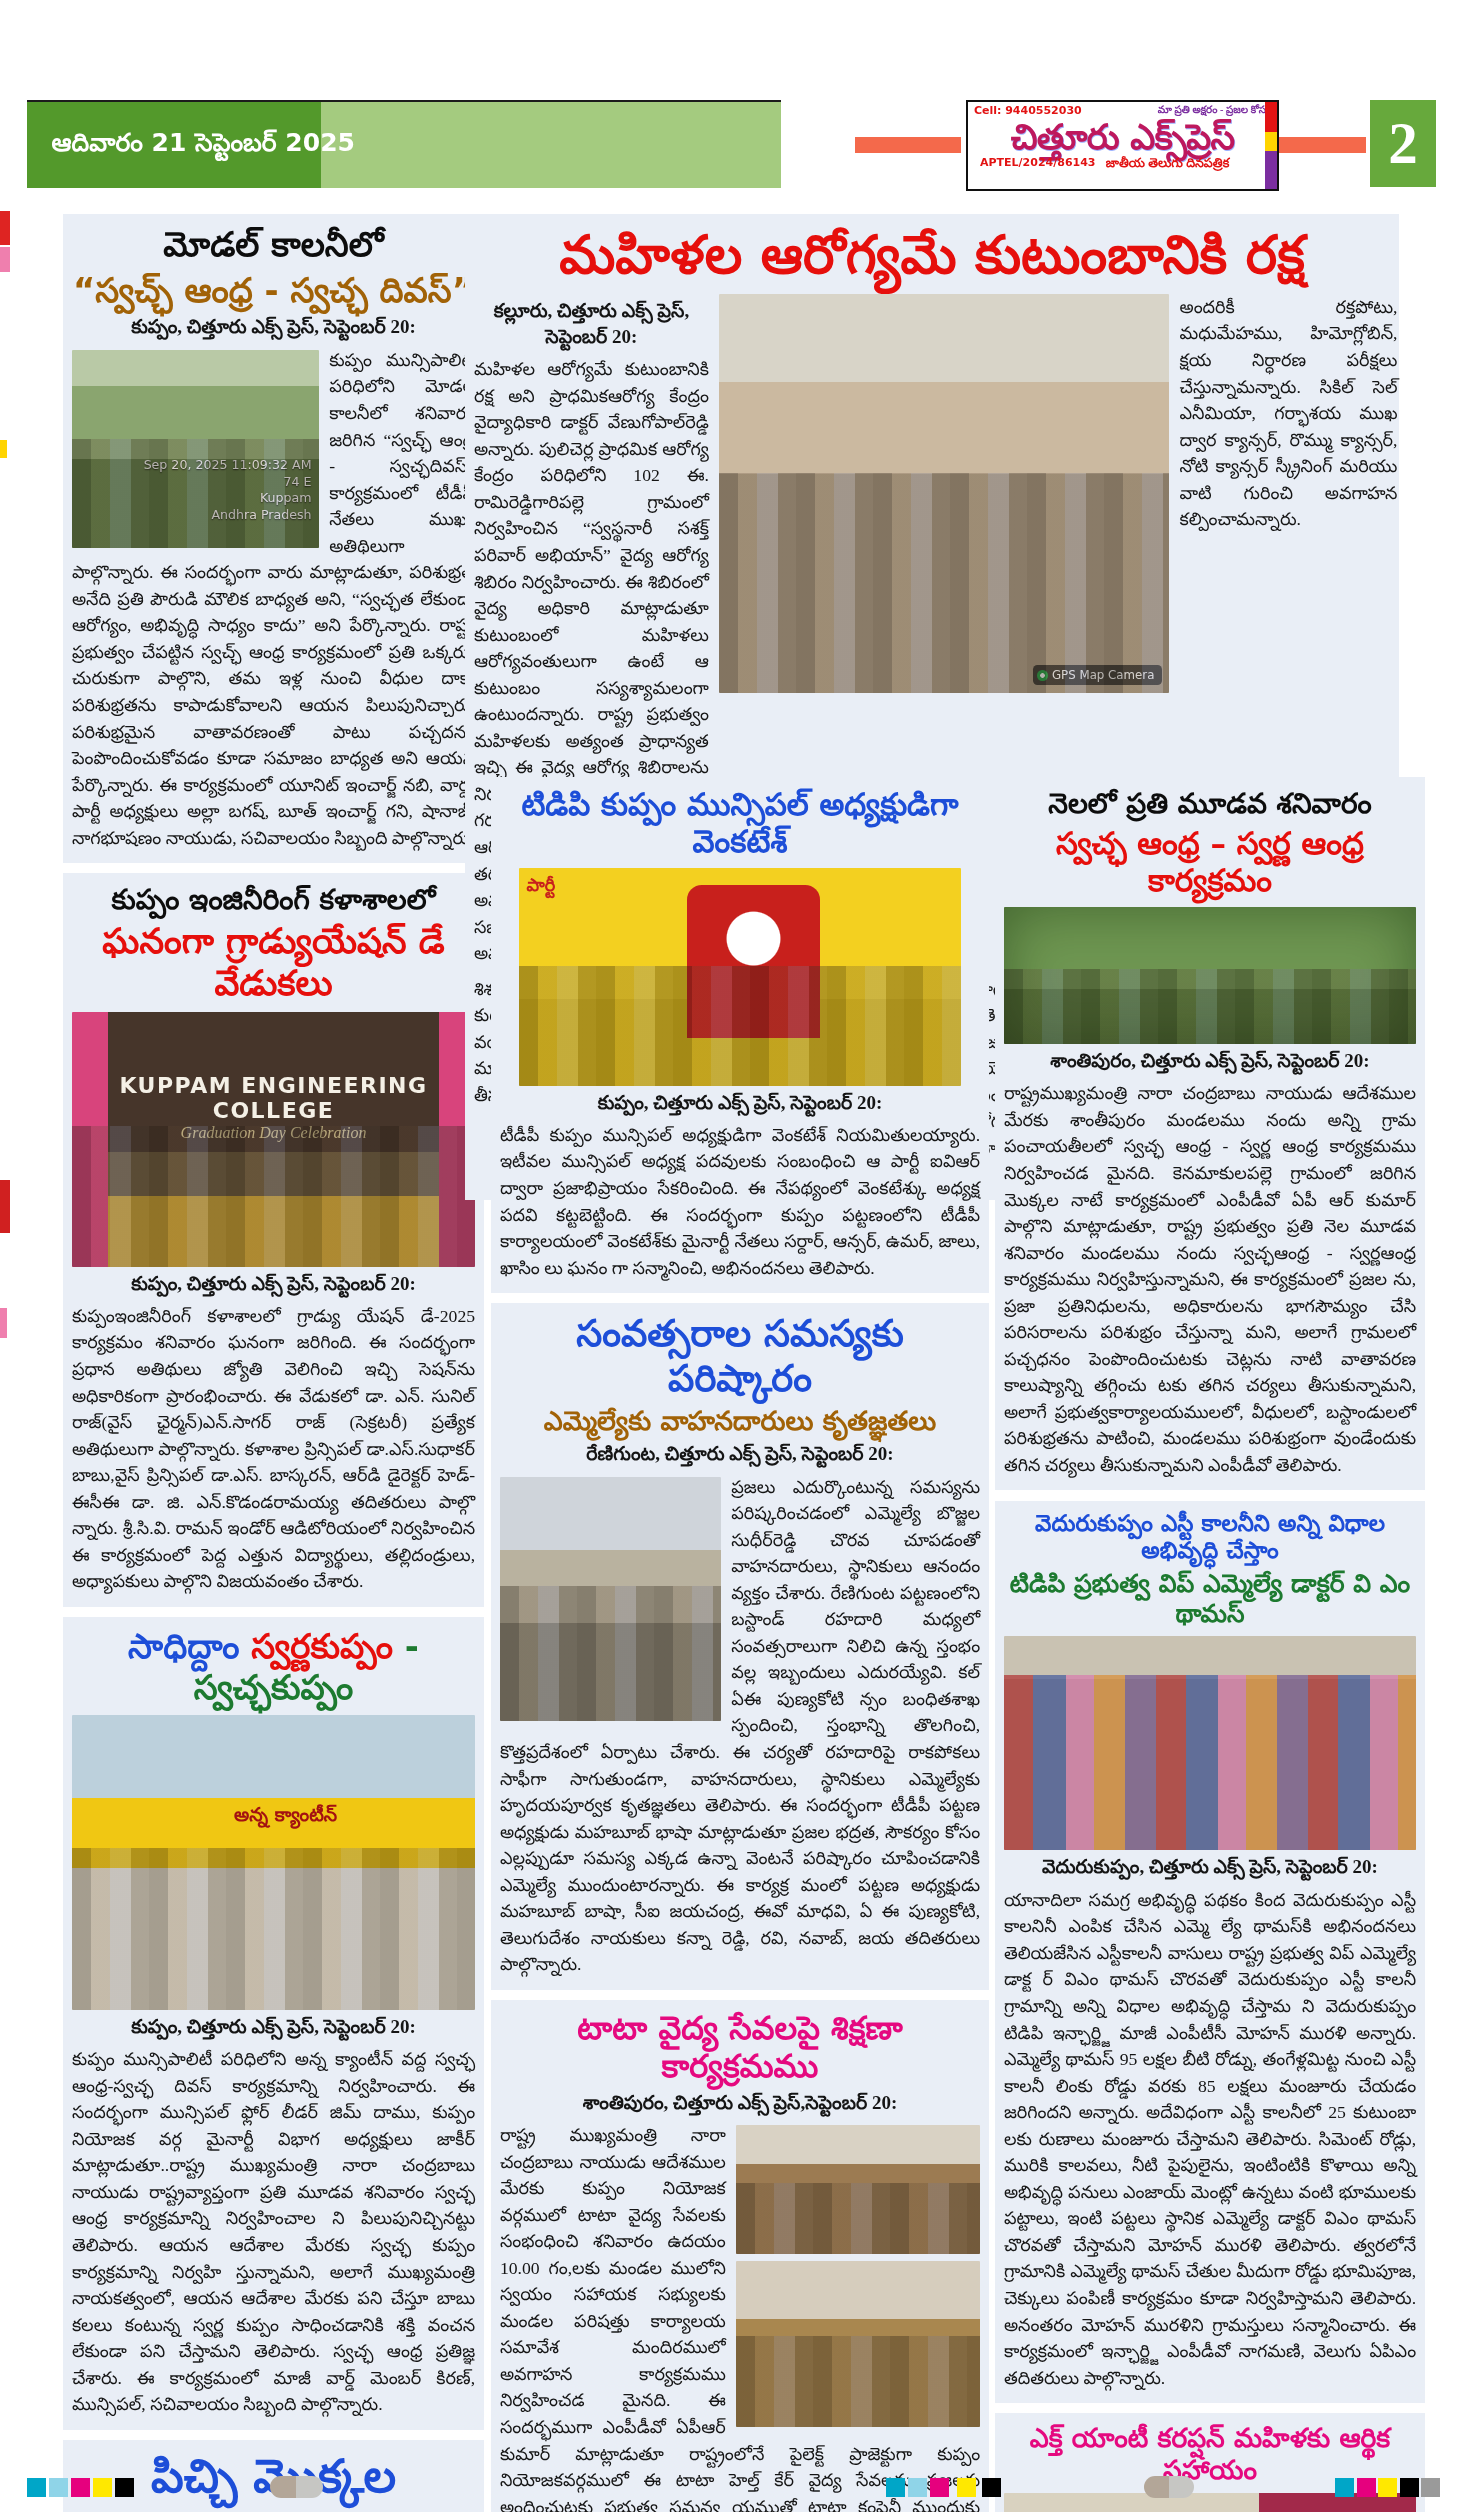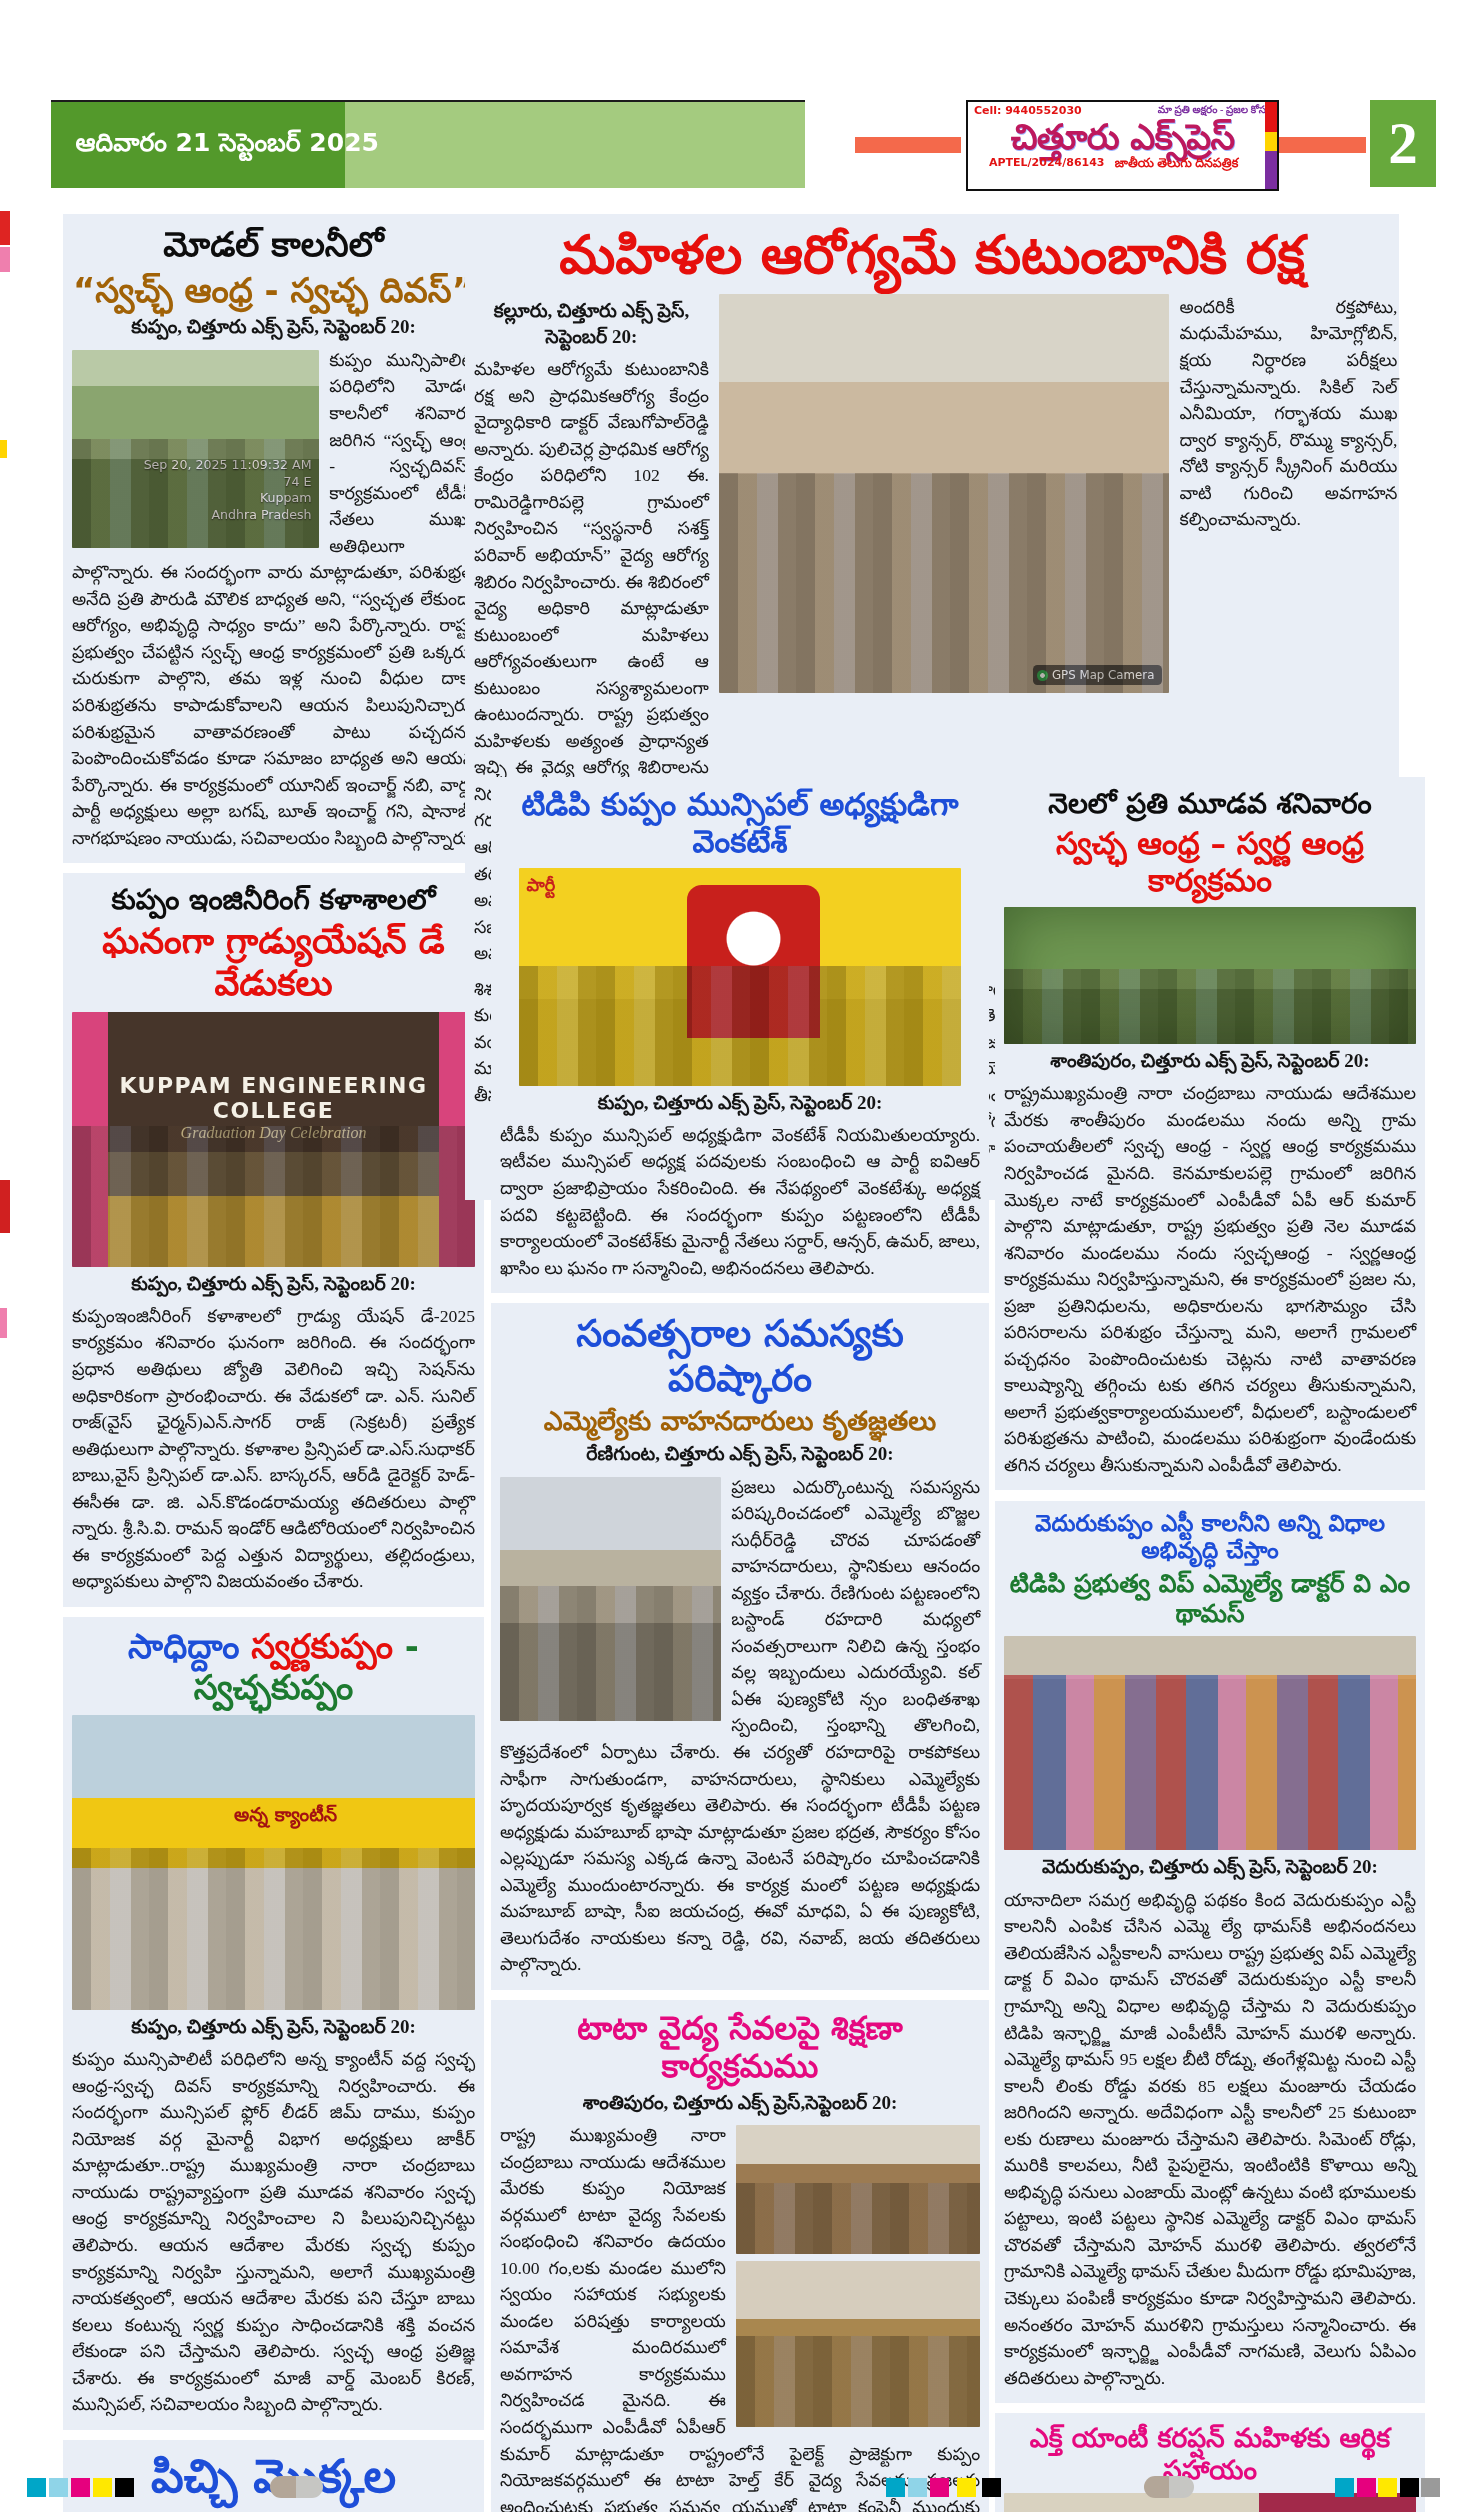--- a/index.html
+++ b/index.html
@@ -2,35 +2,35 @@
 <html style="font-size:11.8px"><head>
 <meta charset="utf-8">
 <style>
   html,body{margin:0;padding:0;}
   body{width:1465px;height:2512px;position:relative;background:#ffffff;
        font-family:"Liberation Serif", serif;color:#151515;}
   .abs{position:absolute;}
   
   .header-bar{left:26.6px;top:100px;width:754px;height:86px;
     background:linear-gradient(90deg,#53992b 0 39%,#a4cb7f 39% 100%);
-    border-top:2.2px solid #1c1c1c;display:flex;align-items:center;margin-left:24px;}
+    border-top:2.2px solid #1c1c1c;display:flex;align-items:center;}
   .header-date{color:#fff;font-family:"DejaVu Sans",sans-serif;font-weight:bold;
     font-size:25px;padding-left:25px;}
   .dash{height:16px;background:#f4694b;top:137px;}
   .dash1{left:855px;width:106px;}
   .dash2{left:1279px;width:87px;}
   .logo-box{left:966px;top:100px;width:309px;height:87px;background:#fff;
     border:2.2px solid #101010;overflow:hidden;}
   .logo-top{display:flex;justify-content:space-between;padding:1.5px 5.9px 0 5.9px;}
   .logo-cell{color:#e21313;font-family:"DejaVu Sans",sans-serif;font-weight:bold;font-size:11px;}
   .logo-tag-top{color:#7b2ea0;font-weight:bold;font-size:10.3px;}
   .logo-title{color:#be185d;font-family:"DejaVu Sans",sans-serif;font-weight:bold;
     font-size:35px;text-align:center;line-height:38px;letter-spacing:-0.7px;
     text-shadow:0.7px 0.7px 0 #9db2ff;}
-  .logo-bottom{display:flex;justify-content:flex-start;gap:10.3px;padding:0 21px;}
+  .logo-bottom{display:flex;justify-content:flex-start;gap:10.3px;padding:0 12px;}
   .logo-reg{color:#e21313;font-family:"DejaVu Sans",sans-serif;font-weight:bold;font-size:11px;}
   .logo-tag-bottom{color:#e21313;font-weight:bold;font-size:12.6px;}
   .logo-stripes{position:absolute;right:0;top:0;width:11.8px;height:100%;
     background:linear-gradient(180deg,#e21313 0 34%,#ffd400 34% 56%,#7b2ea0 56% 100%);}
   .pagenum-box{left:1370px;top:100px;width:66px;height:87px;background:#67a93c;
     display:flex;align-items:center;justify-content:center;}
   .pagenum{color:#fff;font-size:59px;font-weight:bold;font-family:"Liberation Serif",serif;}
   
   .edge{left:0;width:9.6px;}
   .edge.e1{top:211px;height:34px;background:#de2422;}

